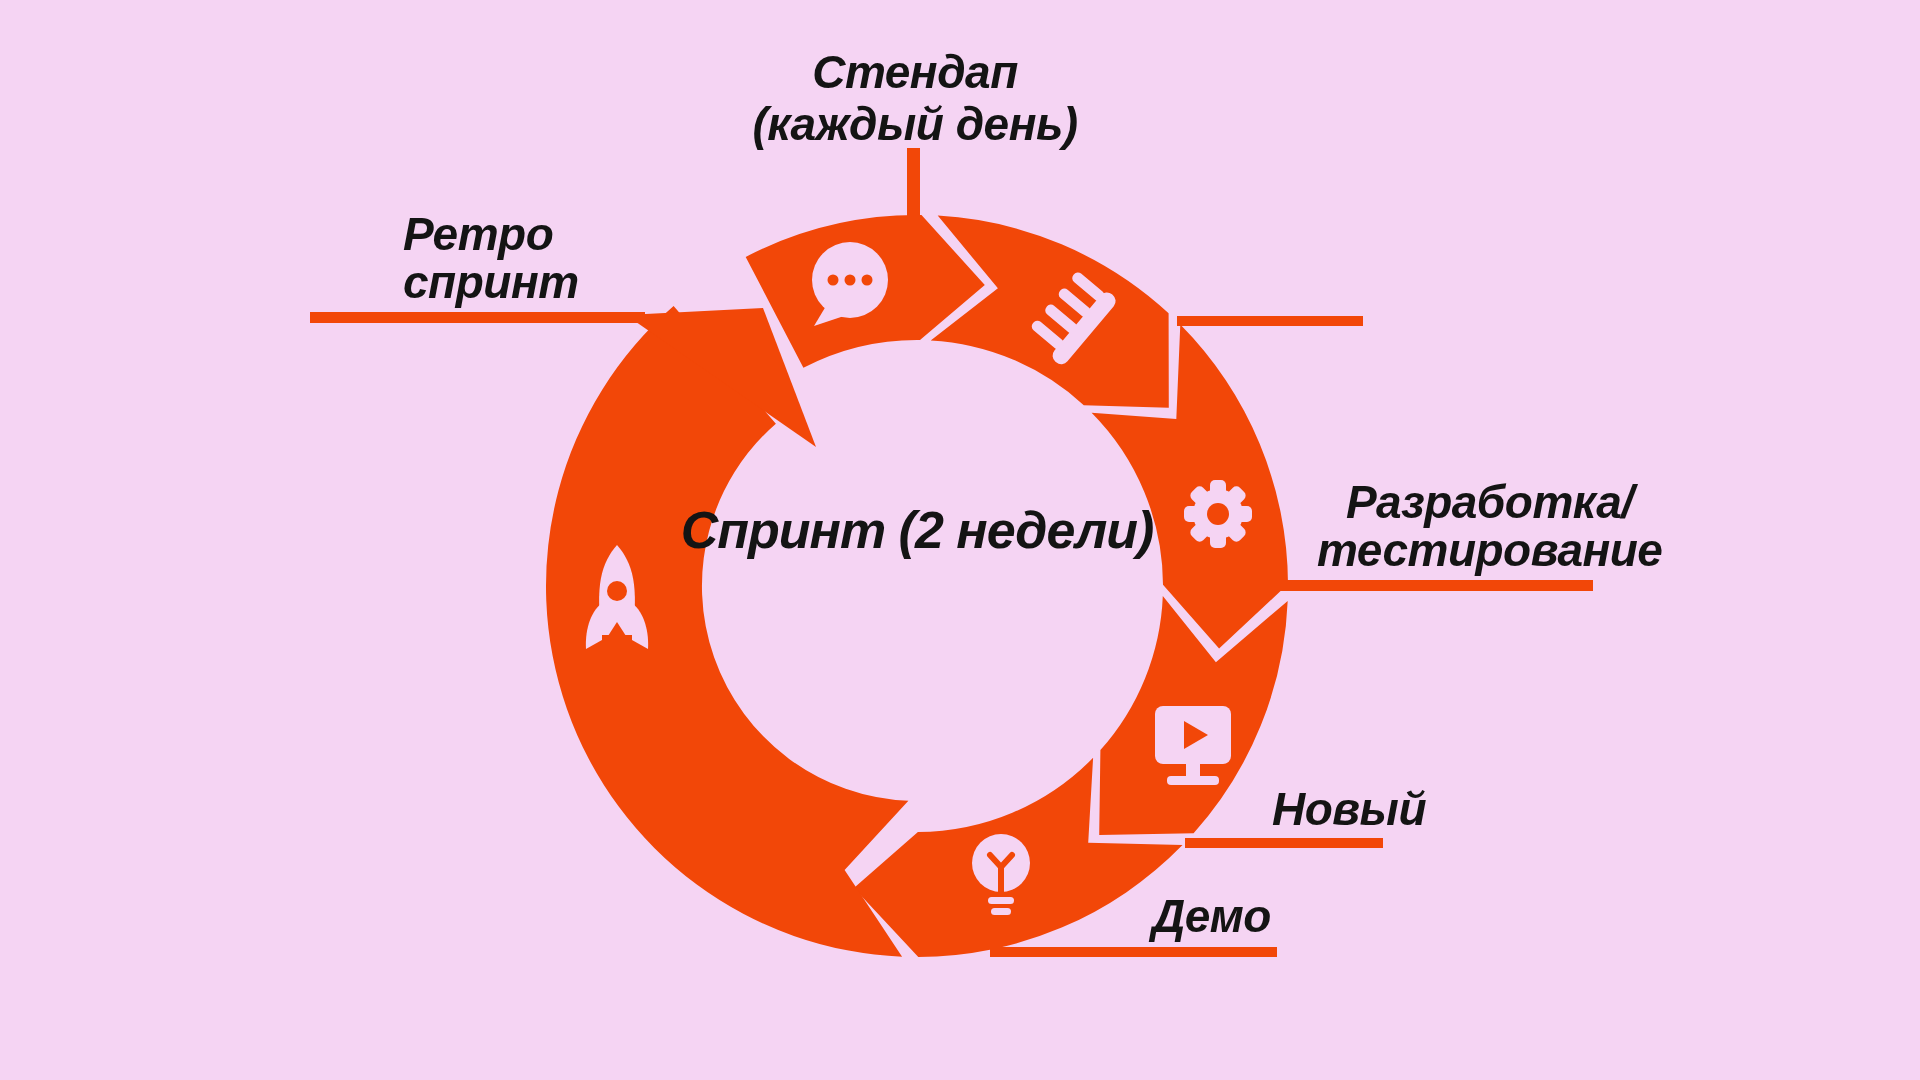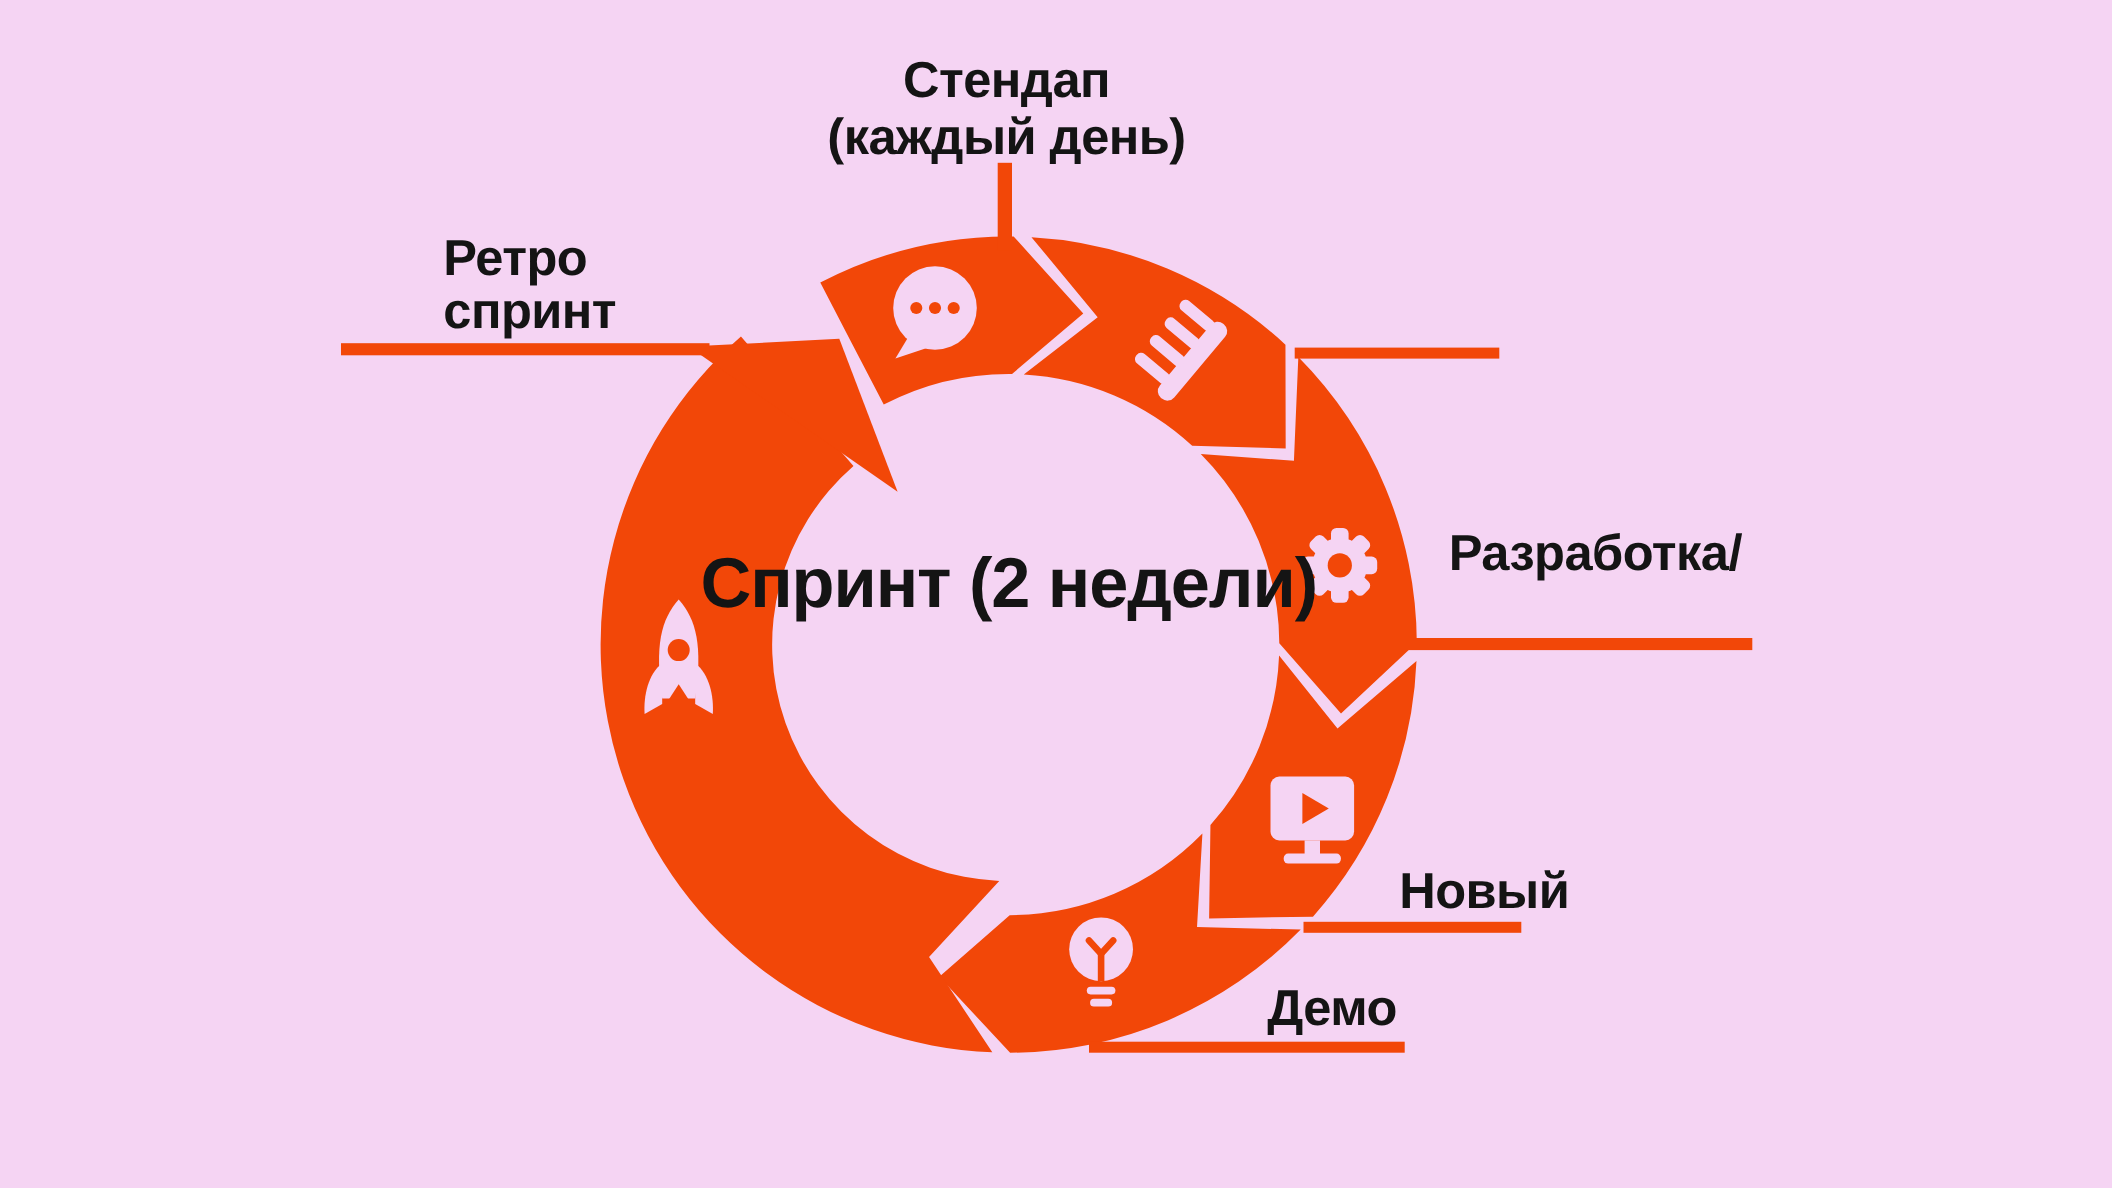--- a/index.html
+++ b/index.html
@@ -7,21 +7,21 @@
     --accent:#F24708;
     --ink:#141414;
   }
   html,body{margin:0;padding:0;}
   body{
     width:1920px;height:1080px;
     background:var(--bg);
     font-family:"Liberation Sans", sans-serif;
     overflow:hidden;
   }
-  .canvas{position:relative;width:1920px;height:1080px;}
+  .canvas{position:relative;width:1920px;height:1080px;font-style:italic;}
   svg.diagram{position:absolute;left:0;top:0;}
   .fill-accent{fill:var(--accent);}
   .fill-bg{fill:var(--bg);}
   .stroke-accent{stroke:var(--accent);fill:none;}
   .label{
     position:absolute;
     color:var(--ink);
     font-weight:bold;
     font-size:46px;
     line-height:52px;
@@ -31,21 +31,21 @@
   .label .line{display:block;}
   .label.centered{transform:translateX(-50%);text-align:center;}
   .label.two-tight{line-height:48px;}
   .center-label{
     position:absolute;
     left:917px;top:492px;
     transform:translateX(-50%);
     text-align:center;
     color:var(--ink);
     font-weight:bold;
-    font-size:64px;
+    font-size:52px;
     line-height:77px;
     white-space:nowrap;
     letter-spacing:-1px;
   }
 </style>
 </head>
 <body>
 
 <div class="canvas">
 
@@ -119,20 +119,21 @@
   </svg>
 
   <div class="label centered" style="left:915px;top:46px;">
     <span class="line">Стендап</span>
     <span class="line">(каждый день)</span>
   </div>
 
 
   <div class="label two-tight" style="left:1317px;top:478px;text-align:center;">
     <span class="line">Разработка/</span>
+    <span class="line">тестирование</span>
   </div>
 
   <div class="label" style="left:1272px;top:783px;">
     <span class="line">Новый</span>
   </div>
 
   <div class="label" style="left:1152px;top:890px;">
     <span class="line">Демо</span>
   </div>
 

